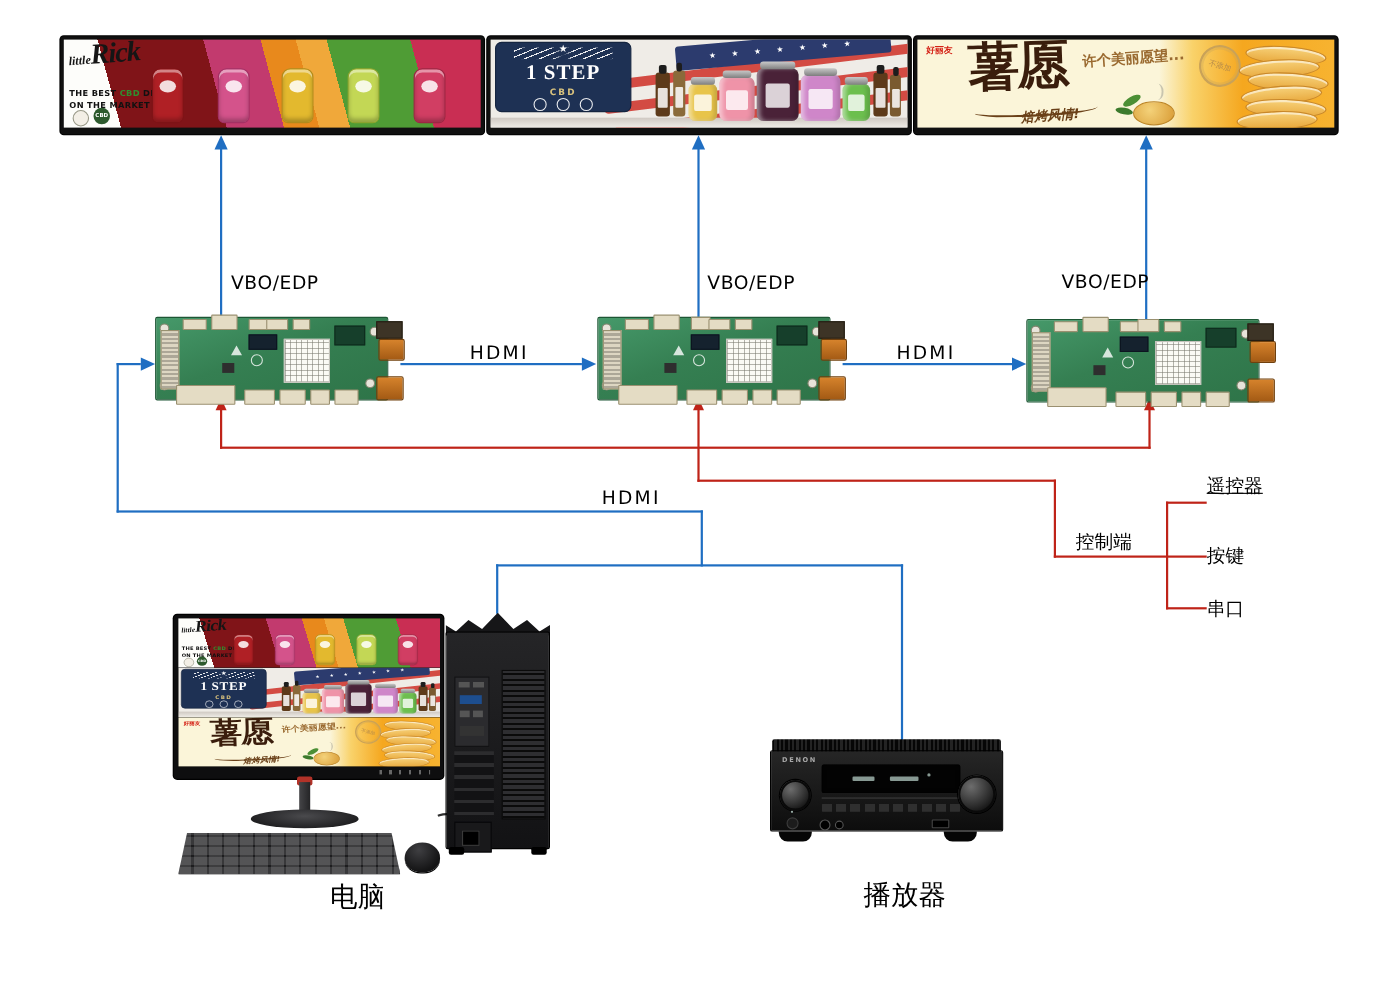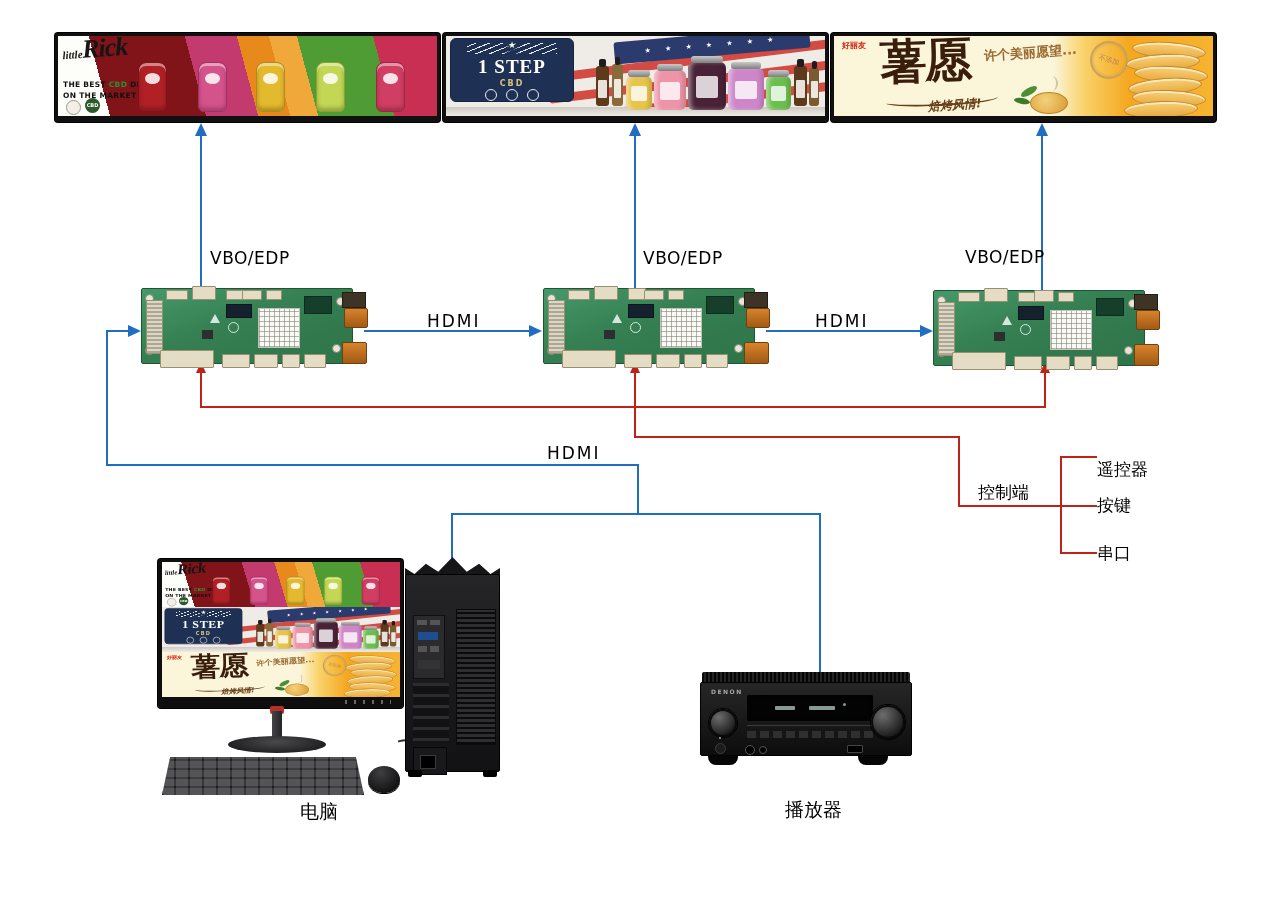--- a/index.html
+++ b/index.html
@@ -9,21 +9,21 @@
   .bl{position:absolute;background:#1f6ec2;}
   .rl{position:absolute;background:#bf2318;}
   .arr-up-b{position:absolute;width:0;height:0;border-left:6px solid transparent;border-right:6px solid transparent;border-bottom:13px solid #1f6ec2;}
   .arr-rt-b{position:absolute;width:0;height:0;border-top:6px solid transparent;border-bottom:6px solid transparent;border-left:13px solid #1f6ec2;}
   .arr-up-r{position:absolute;width:0;height:0;border-left:5px solid transparent;border-right:5px solid transparent;border-bottom:11px solid #bf2318;}
   
   .lbl{position:absolute;color:#000;white-space:nowrap;}
   .lbl-en{font-size:17px;letter-spacing:2px;}
   .lbl-port{font-size:17px;letter-spacing:0.5px;}
   .lbl-cn{font-size:17px;}
-  .lbl-cn-big{font-size:19px;}
+  .lbl-cn-big{font-size:25px;}
   
   .display{position:absolute;top:33px;width:385px;height:89px;background:#101010;border-radius:3px;
            padding:3px 3px 6px 3px;box-sizing:border-box;box-shadow:0 0 0 1px #000;}
   .banner{position:relative;width:379px;height:80px;overflow:hidden;background:#fff;}
   
   .b1{background:linear-gradient(75deg,#fdfdfa 0 13%,#801418 13% 37%,#c23a6e 37% 50%,
        #e8891c 50% 58%,#f0a83a 58% 65%,#4f9c35 65% 84%,#c92e53 84% 100%);}
   .b1-brand{position:absolute;left:4px;top:0px;transform:rotate(-4deg);color:#151515;line-height:1;}
   .b1-little{font-size:11px;font-weight:bold;font-style:italic;font-family:"Liberation Serif",serif;}
   .b1-rick{font-size:26px;font-weight:bold;font-style:italic;font-family:"Liberation Serif",serif;letter-spacing:-1px;}
@@ -338,21 +338,21 @@
     <div class="conn" style="left:166px;top:72px;width:20px;height:12px;"></div>
   </div>
 
   <div class="lbl lbl-port" style="left:210px;top:248px;">VBO/EDP</div>
   <div class="lbl lbl-port" style="left:643px;top:248px;">VBO/EDP</div>
   <div class="lbl lbl-port" style="left:965px;top:247px;">VBO/EDP</div>
   <div class="lbl lbl-en" style="left:427px;top:311px;">HDMI</div>
   <div class="lbl lbl-en" style="left:815px;top:311px;">HDMI</div>
   <div class="lbl lbl-en" style="left:547px;top:443px;">HDMI</div>
   <div class="lbl lbl-cn" style="left:978px;top:481px;">控制端</div>
-  <div class="lbl lbl-cn" style="left:1097px;top:458px;">遥控器</div>
+  <div class="lbl lbl-cn" style="left:1097px;top:430px;text-decoration:underline;">遥控器</div>
   <div class="lbl lbl-cn" style="left:1097px;top:494px;">按键</div>
   <div class="lbl lbl-cn" style="left:1097px;top:542px;">串口</div>
   <div class="lbl lbl-cn-big" style="left:300px;top:799px;">电脑</div>
   <div class="lbl lbl-cn-big" style="left:785px;top:797px;">播放器</div>
 
   <div class="mon-frame"></div>
   <div class="mini-screen">
     <div class="mini-slot" style="top:0;">
         <div class="banner b1">
       <div class="b1-brand">

